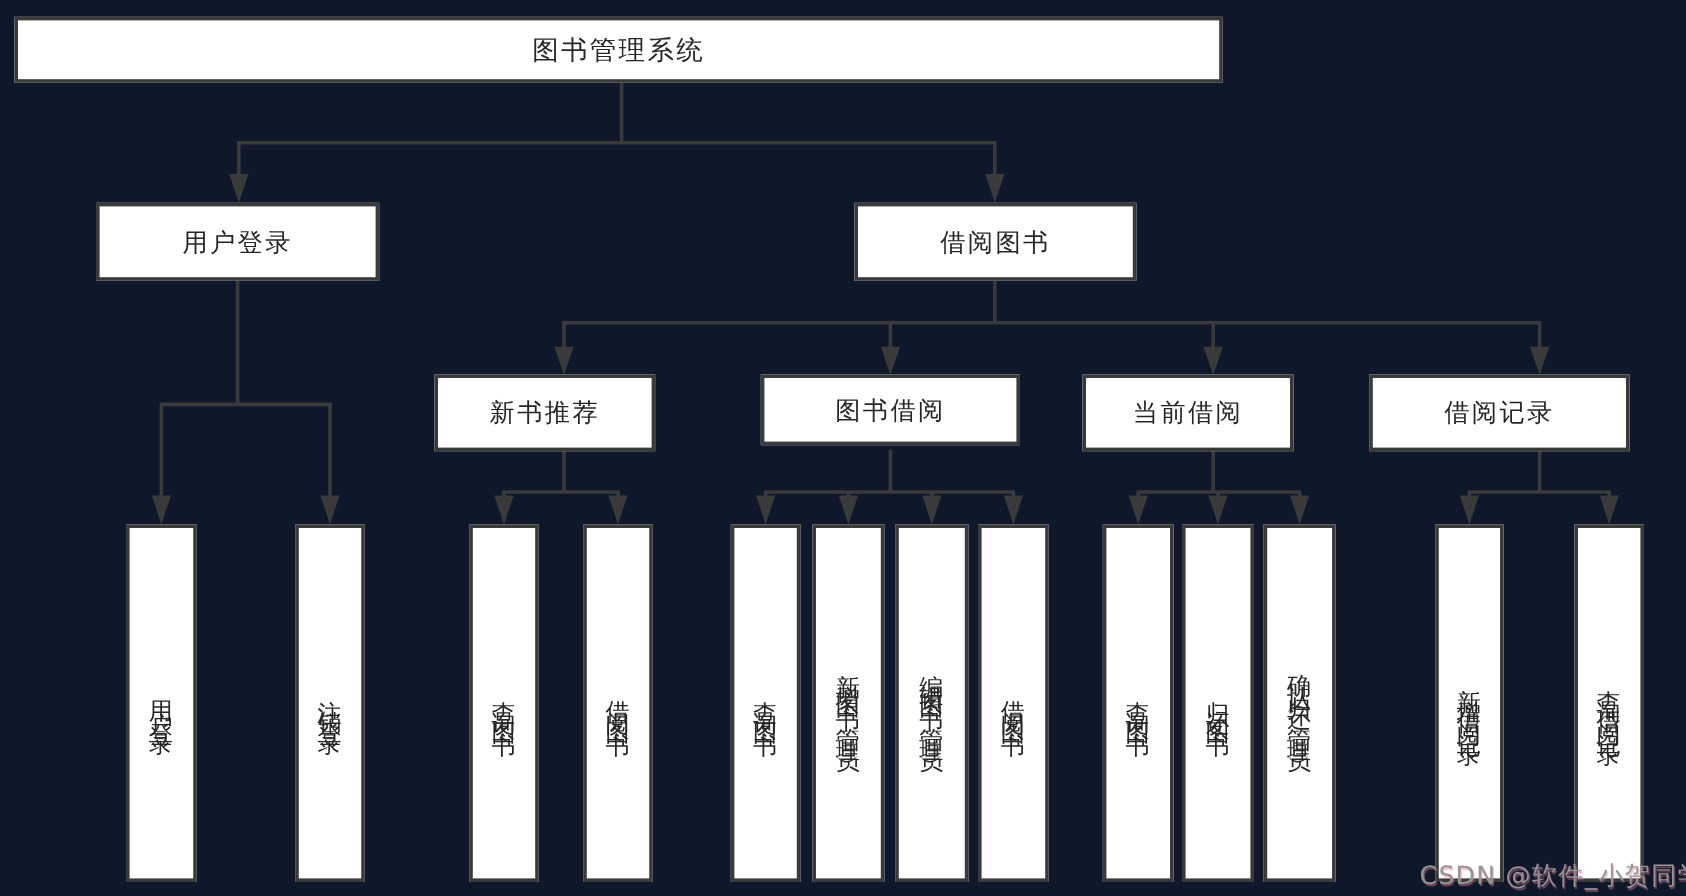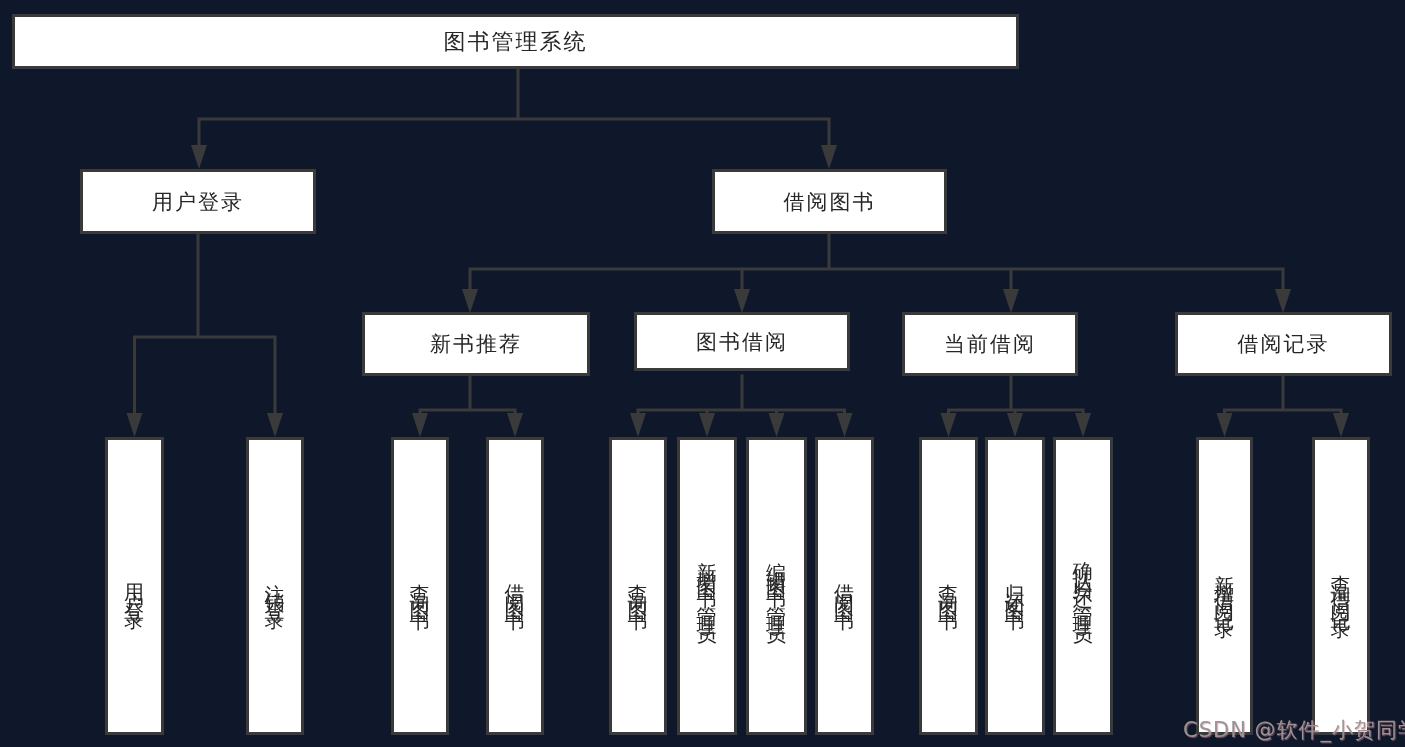--- a/index.html
+++ b/index.html
@@ -78,24 +78,24 @@
         M1216.5 413 L1232.5 413 L1224.5 437 Z
         M1333 413 L1349 413 L1341 437 Z"></path>
     </g>
   </svg>
 
   <div class="box root-box" style="left:12px;top:14px;width:1007px;height:55px">图书管理系统</div>
 
   <div class="box hbox" style="left:80px;top:169px;width:236px;height:65px">用户登录</div>
   <div class="box hbox" style="left:712px;top:169px;width:235px;height:65px">借阅图书</div>
 
-  <div class="box hbox" style="left:362px;top:312px;width:228px;height:64px">新书推荐</div>
+  <div class="box hbox" style="left:362px;top:312px;width:184px;height:64px">新书推荐</div>
   <div class="box hbox" style="left:634px;top:312px;width:216px;height:59px">图书借阅</div>
   <div class="box hbox" style="left:902px;top:312px;width:176px;height:64px">当前借阅</div>
-  <div class="box hbox" style="left:1175px;top:312px;width:217px;height:64px">借阅记录</div>
+  <div class="box hbox" style="left:1141px;top:312px;width:217px;height:64px">借阅记录</div>
 
   <div class="box leaf" style="left:105px;top:437px;width:59px;height:298px">用户登录</div>
   <div class="box leaf" style="left:246px;top:437px;width:58px;height:298px">注销登录</div>
 
   <div class="box leaf" style="left:391px;top:437px;width:58px;height:298px">查询图书</div>
   <div class="box leaf" style="left:486px;top:437px;width:58px;height:298px">借阅图书</div>
 
   <div class="box leaf" style="left:609px;top:437px;width:58px;height:298px">查询图书</div>
   <div class="box leaf" style="left:677px;top:437px;width:60px;height:298px">新增图书（管理员）</div>
   <div class="box leaf" style="left:746px;top:437px;width:61px;height:298px">编辑图书（管理员）</div>

